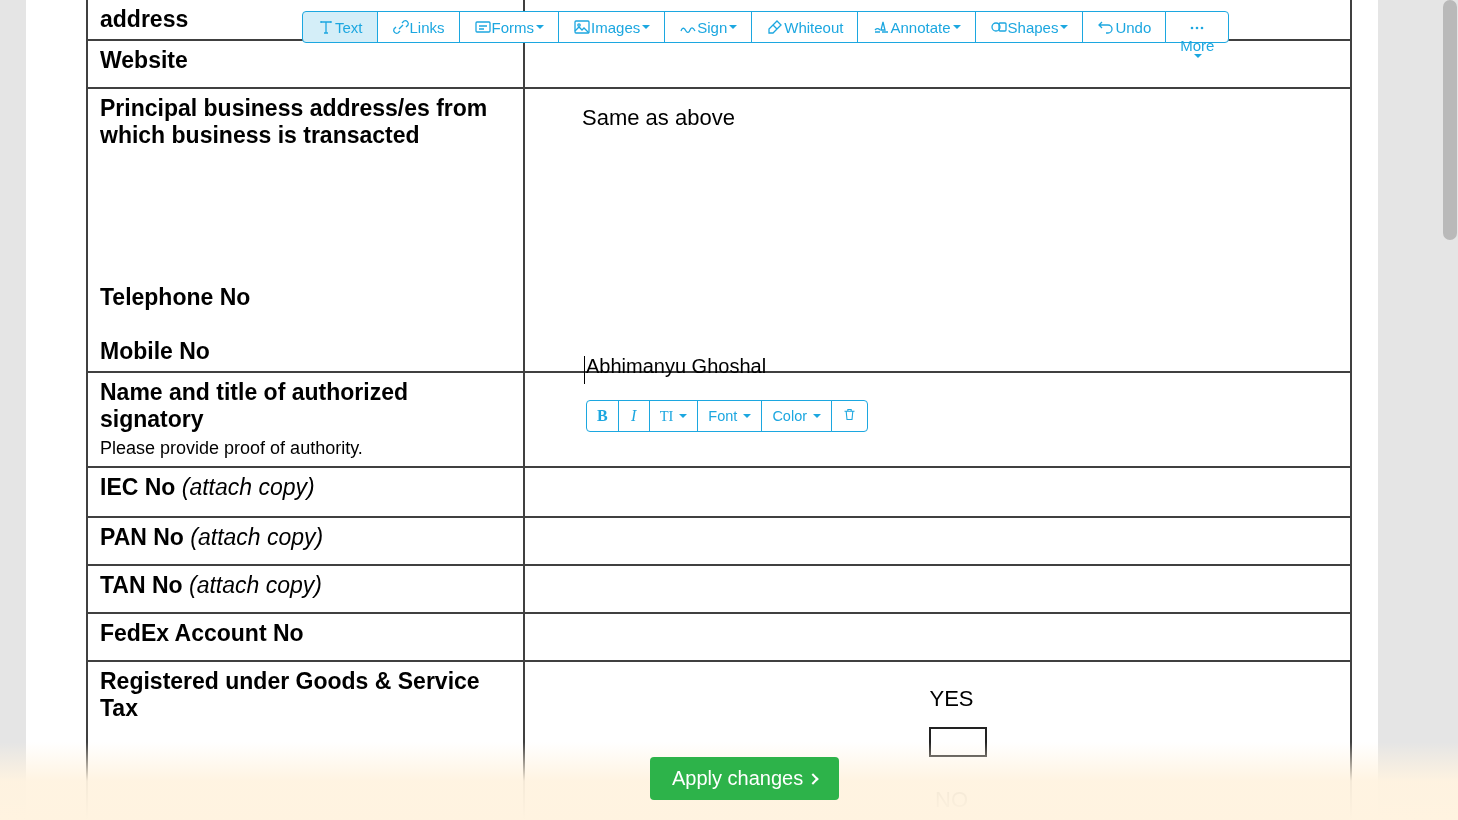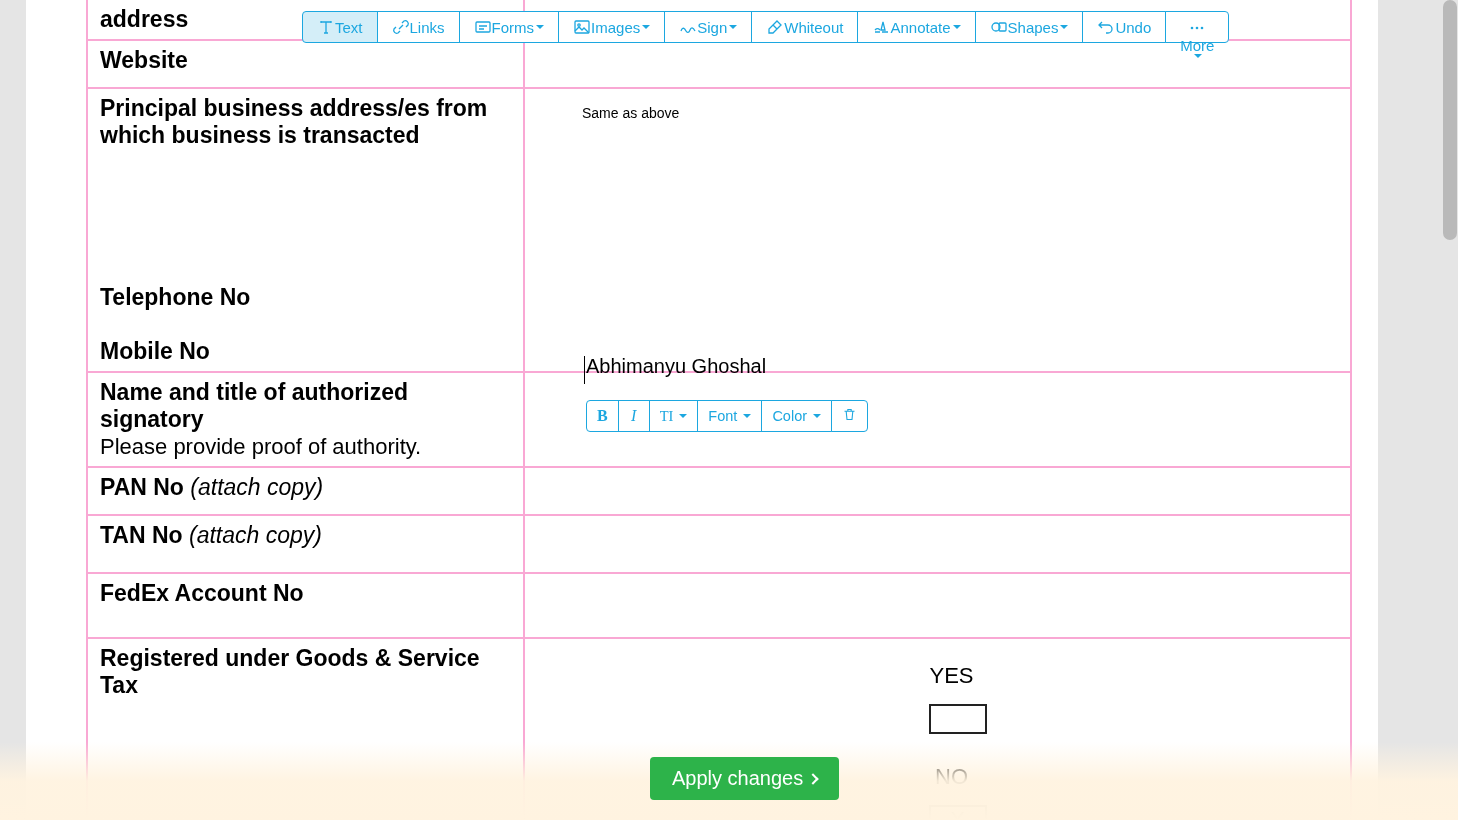--- a/index.html
+++ b/index.html
@@ -77,52 +77,52 @@
     .doc-table {
       position: absolute;
       left: 60px;
       top: 0;
       width: 1266px;
       border-collapse: collapse;
       font-family: Arial, sans-serif;
       font-size: 23px;
     }
     .doc-table td {
-      border: 2px solid #f9a8d4;
+      border: 2px solid #404040;
       padding: 6px 12px;
       vertical-align: top;
     }
     .label-col {
       width: 437px;
       font-weight: bold;
     }
     .label-col .note {
       font-weight: normal;
       font-style: italic;
-      font-size: 22px;
+      font-size: 18px;
     }
     .italic-note {
       font-style: italic;
       font-weight: normal;
     }
     .same-above {
       padding-left: 45px;
       padding-top: 10px;
       font-family: Arial;
-      font-size: 14px;
+      font-size: 22px;
     }
     .r-address { height: 39px; border-top: none !important; }
     .r-address td { border-top: none; }
     .r-website { height: 48px; }
     .r-principal { height: 208px; margin-left: 12px; }
     .r-signatory { height: 80px; }
     .r-iec { height: 50px; }
     .r-pan { height: 48px; margin-top: 16px; }
-    .r-tan { height: 58px; }
-    .r-fedex { height: 65px; }
+    .r-tan { height: 48px; }
+    .r-fedex { height: 48px; }
     .r-gst { height: 58px; }
     .r-gstin { height: 100px; }
     
     .principal-cell {
       position: relative;
     }
     .principal-label-top {
       display: block;
     }
     
@@ -367,20 +367,26 @@
         <div class="same-above">Same as above</div>
       </td>
     </tr>
     <tr class="r-signatory">
       <td class="label-col">
         <span>Name and title of authorized signatory</span><br>
         <span class="note" style="font-style:normal">Please provide proof of authority.</span>
       </td>
       <td></td>
     </tr>
+    <tr class="r-iec">
+      <td class="label-col">
+        <span>IEC No </span><span class="italic-note">(attach copy)</span>
+      </td>
+      <td></td>
+    </tr>
     <tr class="r-pan">
       <td class="label-col">
         <span>PAN No </span><span class="italic-note">(attach copy)</span>
       </td>
       <td></td>
     </tr>
     <tr class="r-tan">
       <td class="label-col">
         <span>TAN No </span><span class="italic-note">(attach copy)</span>
       </td>

